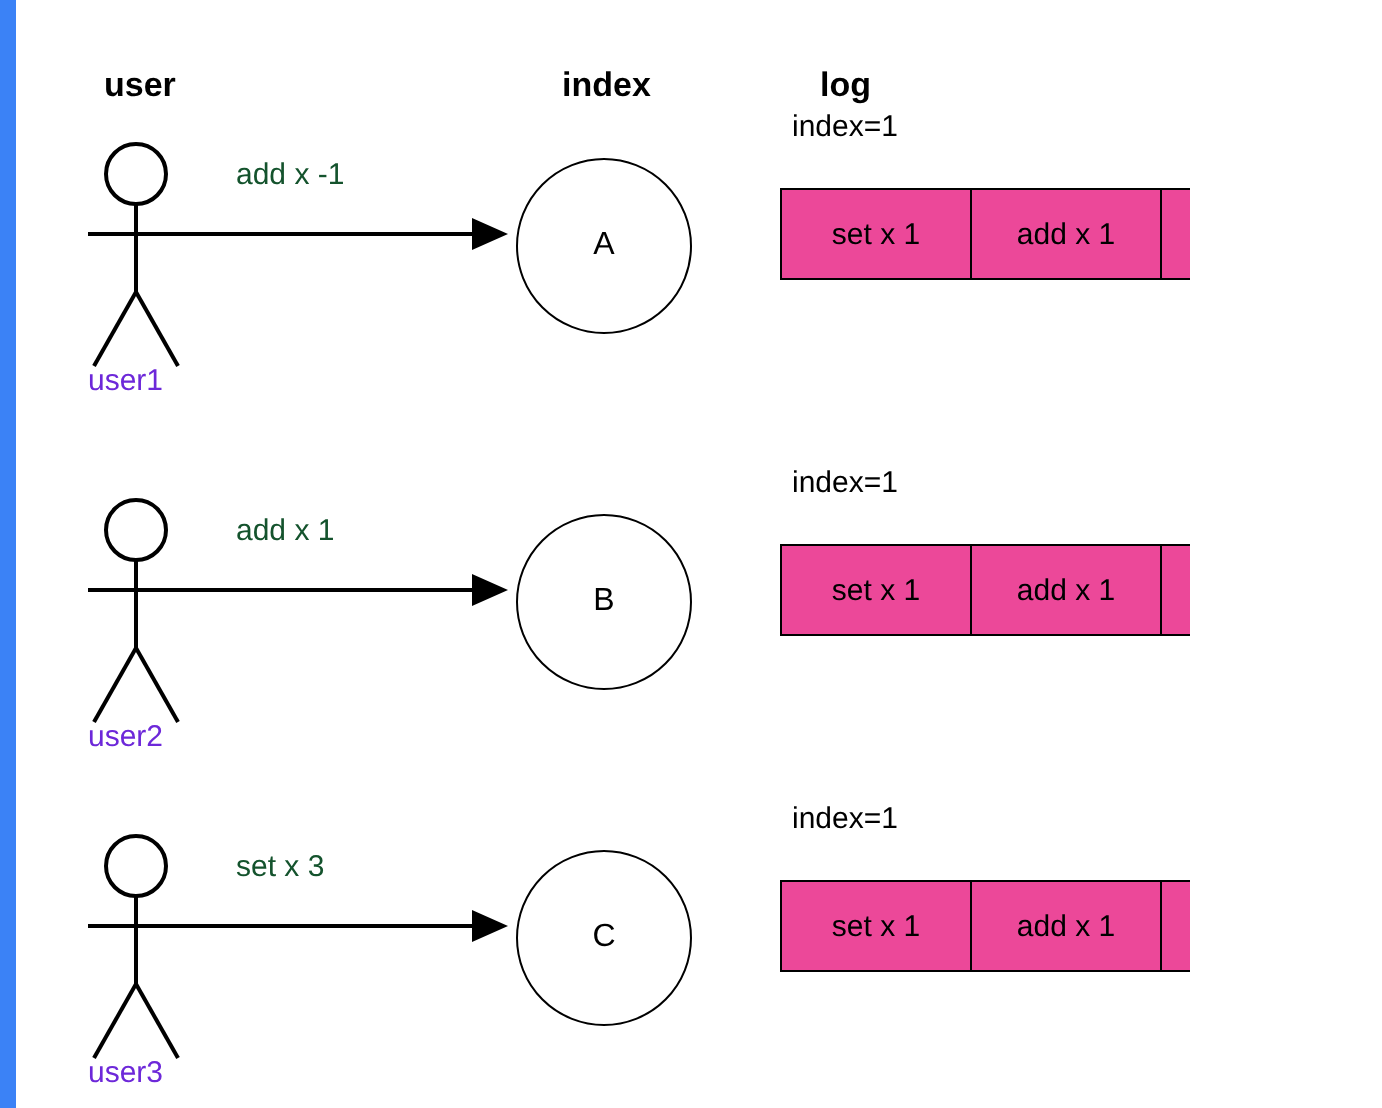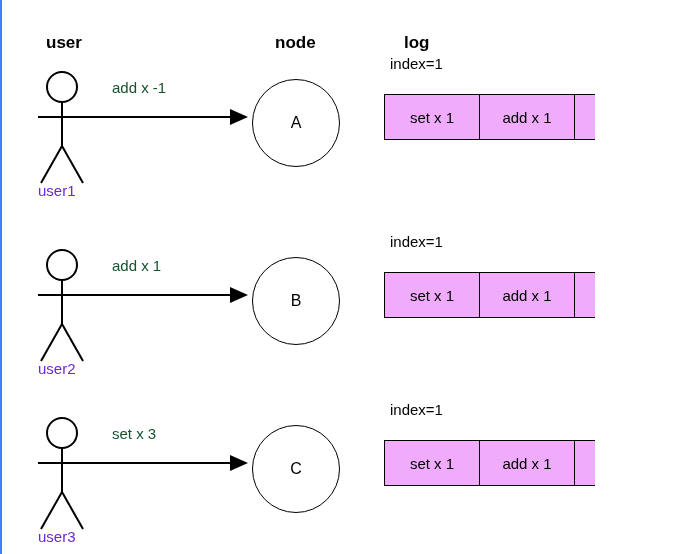--- a/index.html
+++ b/index.html
@@ -8,21 +8,21 @@
     background: #ffffff;
   }
   body {
     font-family: "Liberation Sans", sans-serif;
   }
   #canvas {
     position: relative;
     width: 595px;
     height: 554px;
     background: #ffffff;
-    border-left: 2px solid #3b82f6;
+    border-left: 8px solid #3b82f6;
     box-sizing: border-box;
     overflow: hidden;
   }
 
   
   .col-header {
     position: absolute;
     font-size: 17px;
     font-weight: bold;
     color: #000000;
@@ -117,21 +117,21 @@
   }
   .log-table {
     position: absolute;
     left: 382px;
     top: 34px;
     width: 286px;
     height: 46px;
     display: flex;
     border: 1.6px solid #000000;
     box-sizing: border-box;
-    background: #f0abfc;
+    background: #ec4899;
   }
   .log-cell {
     flex: 1 1 0;
     display: flex;
     align-items: center;
     justify-content: center;
     font-size: 15px;
     color: #000000;
     border-right: 1.6px solid #000000;
     box-sizing: border-box;
@@ -139,21 +139,21 @@
     white-space: nowrap;
   }
   .log-cell:last-child { border-right: none; }
 </style>
 </head>
 <body>
 
 <div id="canvas">
 
   <div class="col-header" id="hdr-user">user</div>
-  <div class="col-header" id="hdr-node">node</div>
+  <div class="col-header" id="hdr-node">index</div>
   <div class="col-header" id="hdr-log">log</div>
 
   <div class="row" style="top:60px;">
 
     <div class="actor">
       <svg width="92" height="118" viewBox="0 0 92 118" xmlns="http://www.w3.org/2000/svg">
         <circle cx="27" cy="19" r="15" fill="none" stroke="#000" stroke-width="2"></circle>
         <line x1="27" y1="34" x2="27" y2="78" stroke="#000" stroke-width="2"></line>
         <line x1="3" y1="49" x2="51" y2="49" stroke="#000" stroke-width="2"></line>
         <line x1="27" y1="78" x2="6" y2="115" stroke="#000" stroke-width="2"></line>

